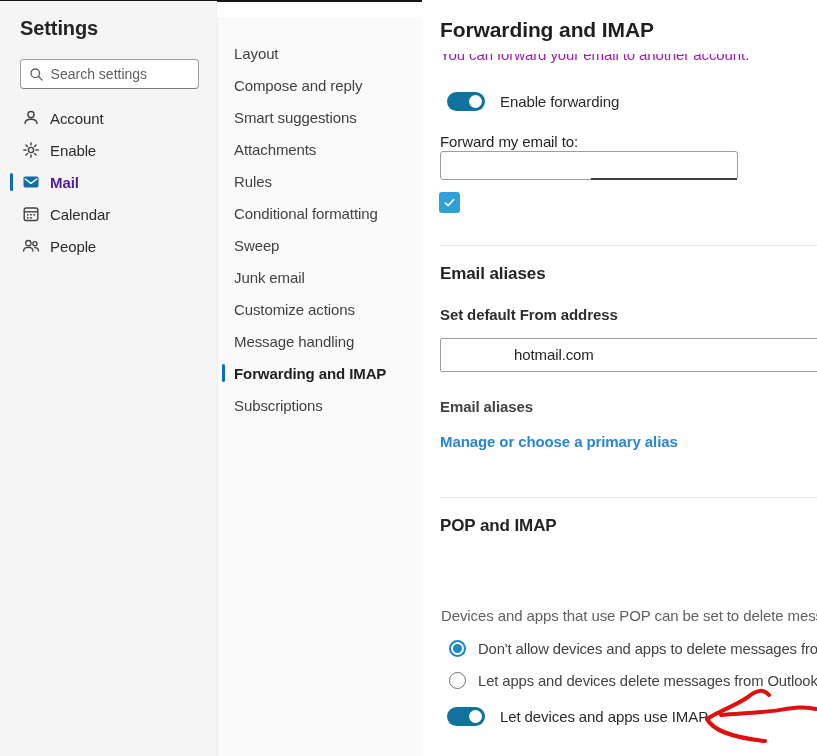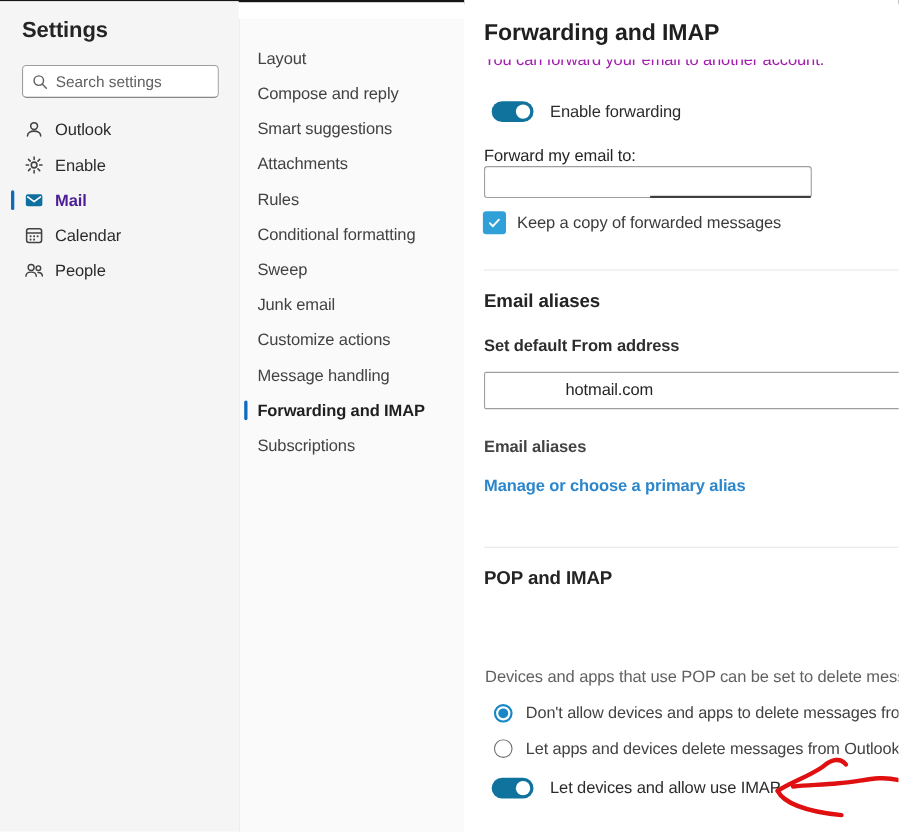--- a/index.html
+++ b/index.html
@@ -108,21 +108,21 @@
     <input placeholder="Search settings" style="">
   </div>
 
   <div class="nav-item" style="top:101px">
     <span class="icon16">
       <svg width="18" height="18" viewBox="0 0 18 18" fill="none" stroke="#424242" stroke-width="1.4" stroke-linecap="round">
           <circle cx="9" cy="5.6" r="3.1"></circle>
           <path d="M3 14.6c0-2.8 2.7-4.4 6-4.4s6 1.6 6 4.4"></path>
         </svg>
     </span>
-    <span class="lbl">Outlook</span>
+    <span class="lbl">Account</span>
   </div>
 
   <div class="nav-item" style="top:133px">
     <span class="icon16">
       <svg width="18" height="18" viewBox="0 0 18 18" fill="none" stroke="#424242" stroke-width="1.4" stroke-linecap="round">
           <circle cx="9" cy="9" r="2.6"></circle>
           <path d="M9 1.8v2.2M9 14v2.2M1.8 9h2.2M14 9h2.2M3.9 3.9l1.6 1.6M12.5 12.5l1.6 1.6M14.1 3.9l-1.6 1.6M5.5 12.5l-1.6 1.6"></path>
         </svg>
     </span>
     <span class="lbl">Enable</span>
@@ -229,21 +229,20 @@
     <input value="" style="">
     <div class="fwd-underline"></div>
   </div>
 
   <div class="check-row">
     <span class="checkbox">
       <svg width="13" height="13" viewBox="0 0 16 16">
           <path d="M3 8.6l3.3 3.3L13 4.6" fill="none" stroke="#fff" stroke-width="2.1" stroke-linecap="round" stroke-linejoin="round"></path>
         </svg>
     </span>
-    <span class="clabel">Keep a copy of forwarded messages</span>
   </div>
 
   <div class="divider" style="top:245px"></div>
 
   <h2 style="top:264px">Email aliases</h2>
   <div class="sub-label" style="top:306px">Set default From address</div>
 
   <div class="from-select">
     <span class="val">hotmail.com</span>
   </div>
@@ -265,21 +264,21 @@
 
   <div class="radio-row" style="top:672px">
     <span class="radio"></span>
     <span class="rlabel">Let apps and devices delete messages from Outlook</span>
   </div>
 
   <div class="toggle-row" style="top:707px">
     <div class="toggle on">
         <span class="knob"></span>
       </div>
-    <span class="tlabel">Let devices and allow use IMAP</span>
+    <span class="tlabel">Let devices and apps use IMAP</span>
   </div>
 
   <svg class="red-arrow" width="131" height="66" viewBox="0 0 131 66">
     <g fill="none" stroke="#e01010" stroke-width="4" stroke-linecap="round">
       <path d="M130 25 C112 20.5 96 27 76 28 C62 29.5 48 29.5 35 31"></path>
       <path d="M83 11 C78 4.5 70 6 62 13 C49 22 31 28 21 35"></path>
       <path d="M21 35 C26 45 45 53.5 79 57"></path>
     </g>
   </svg>
 </main>

